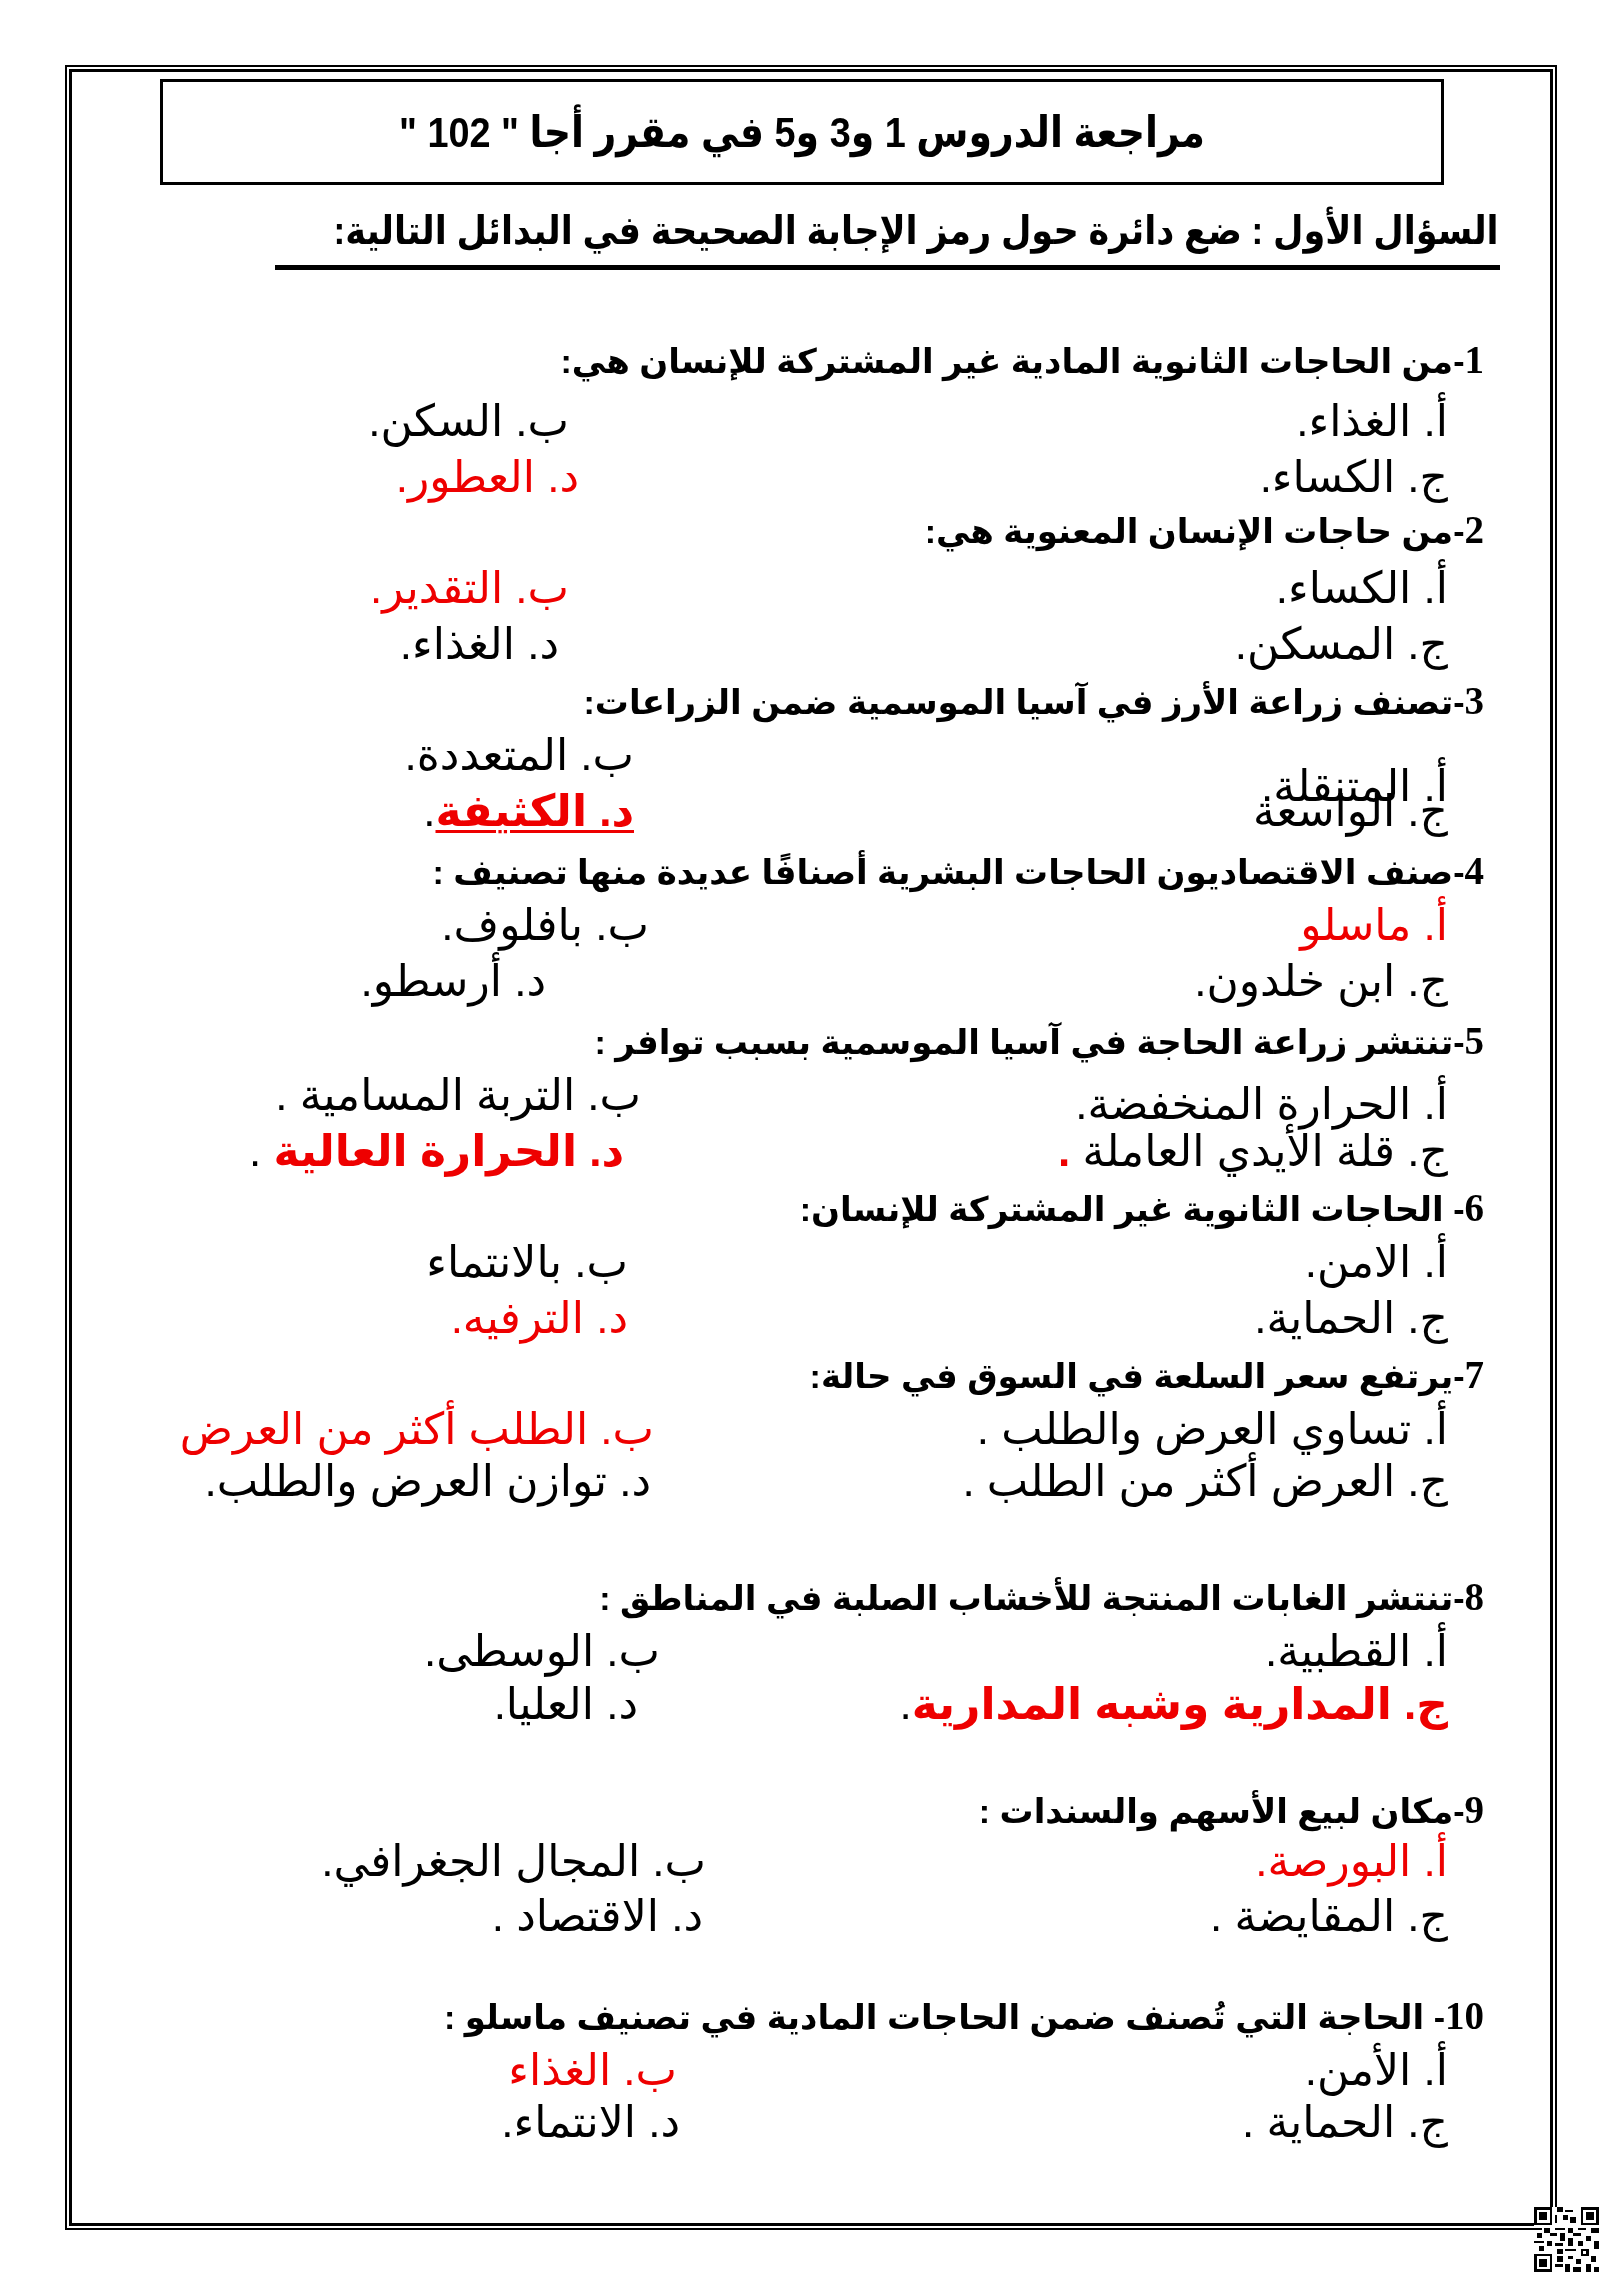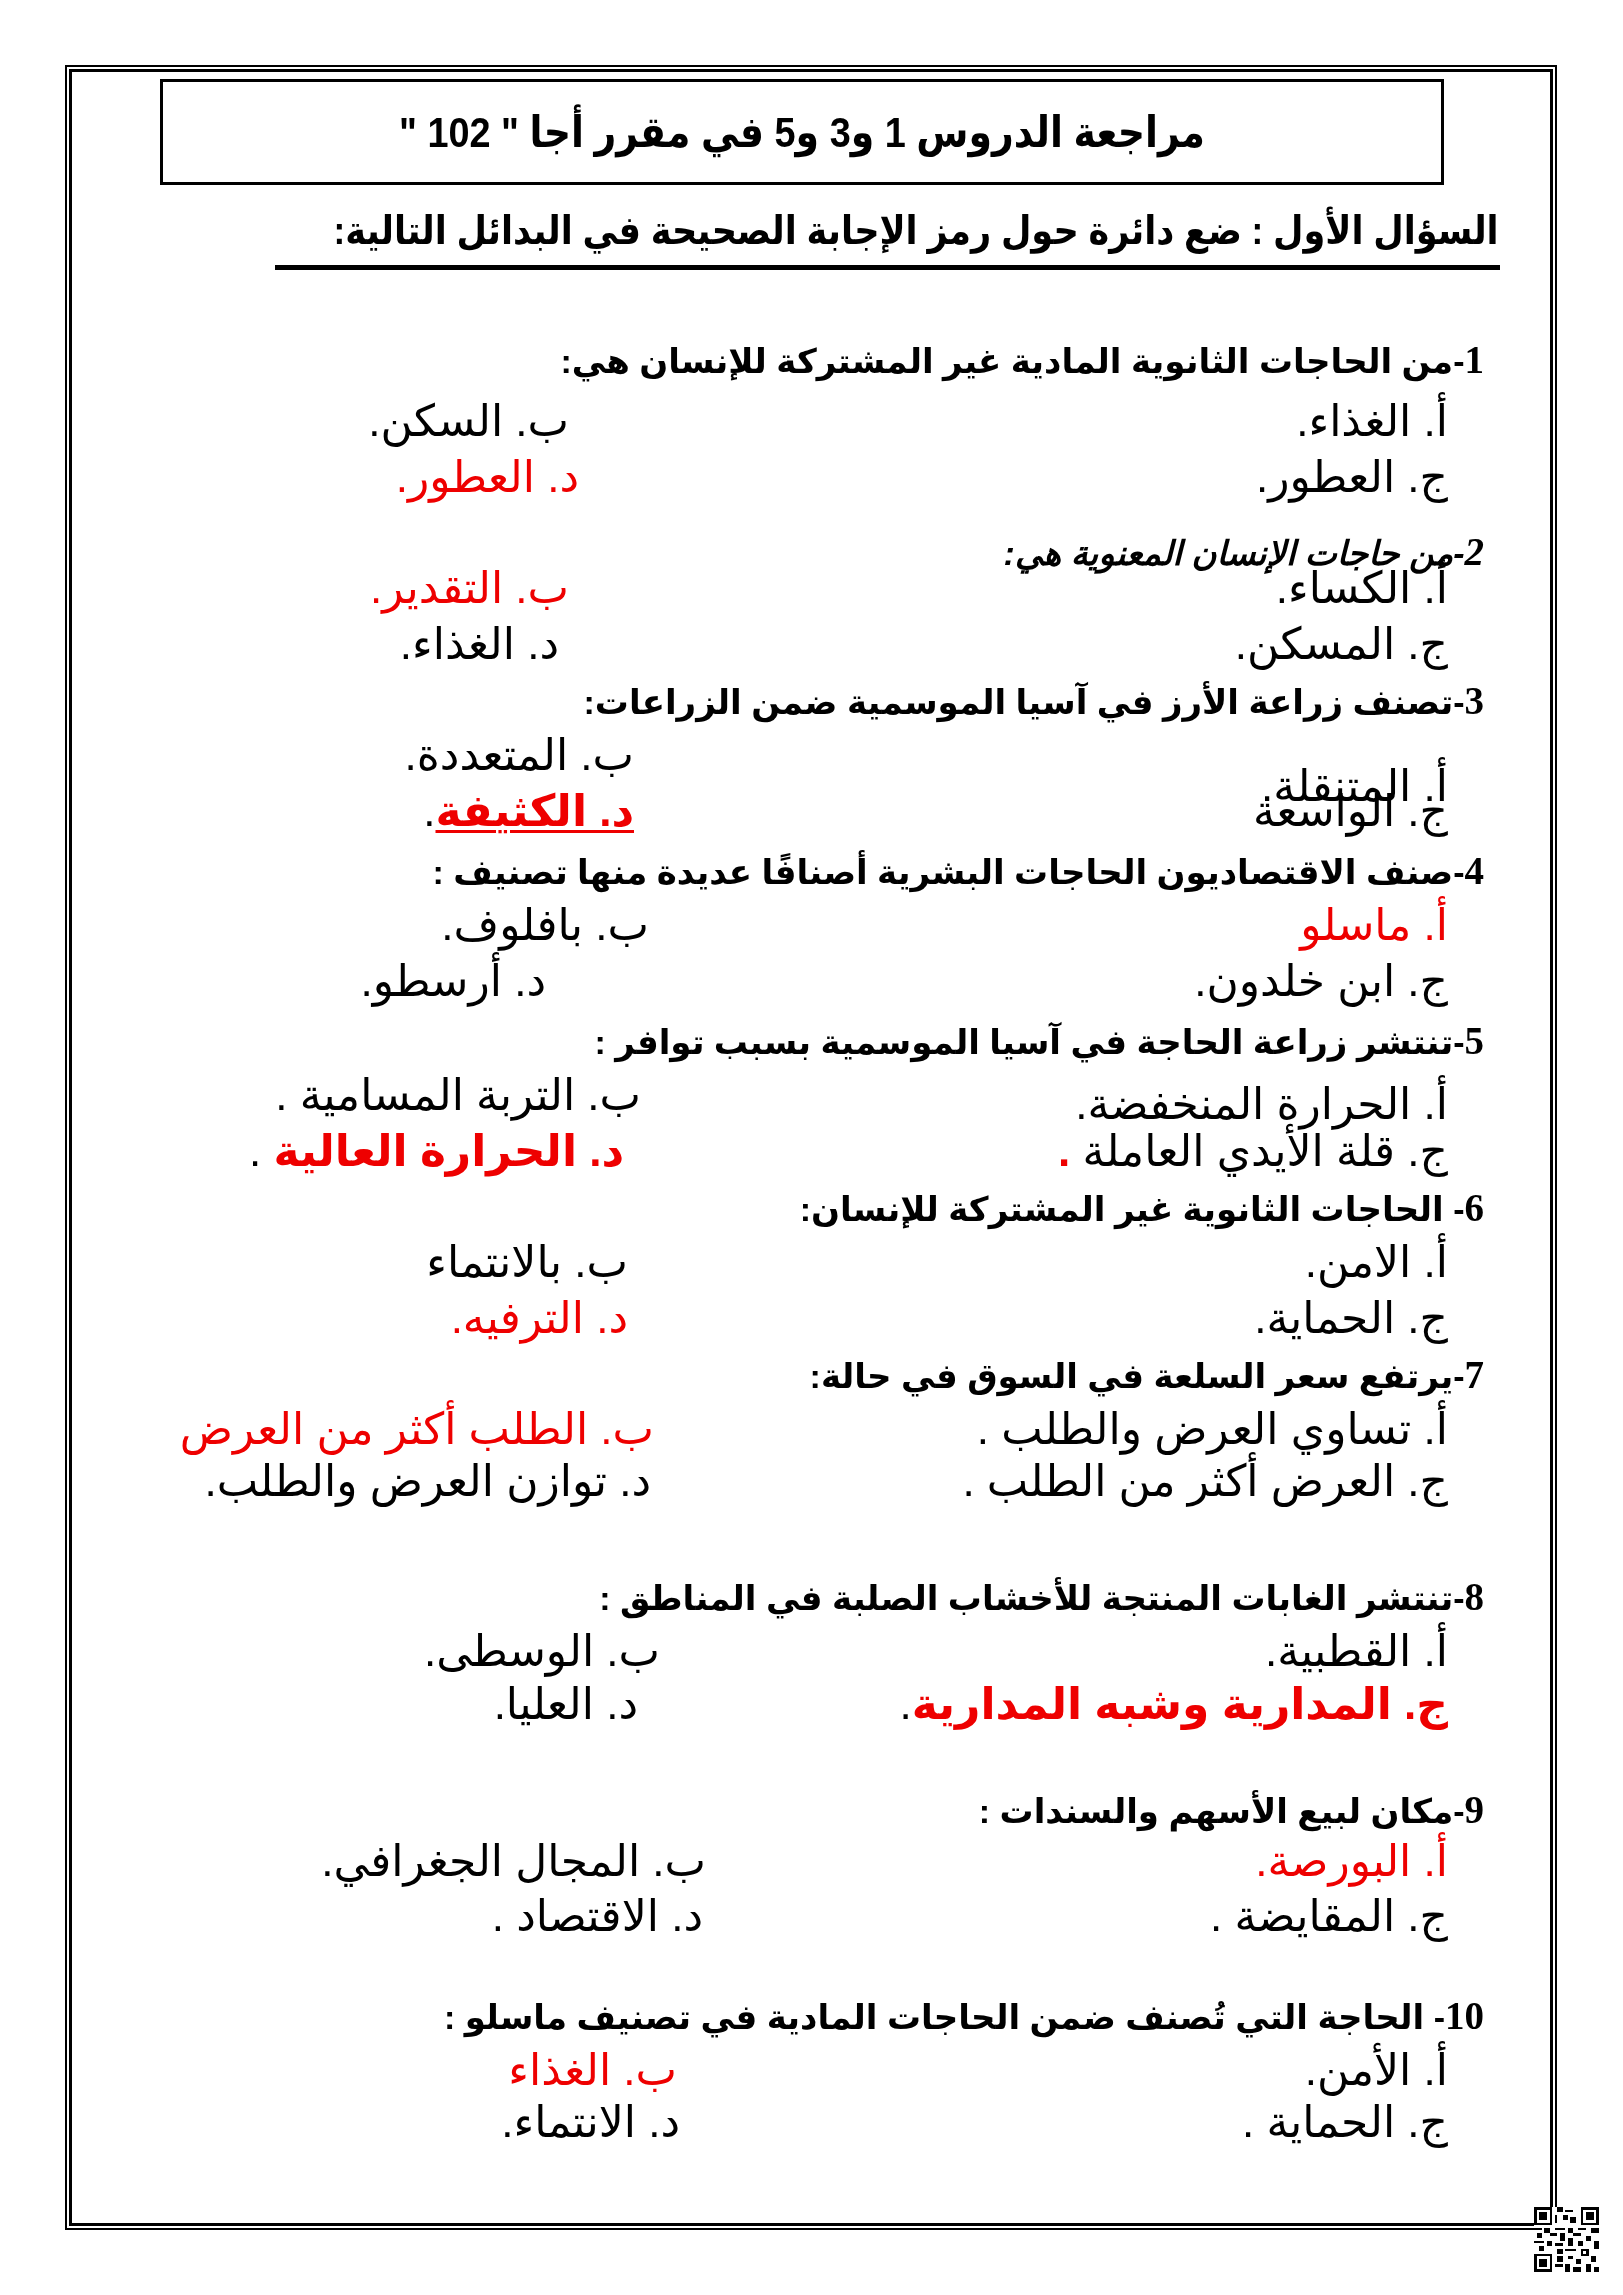--- a/index.html
+++ b/index.html
@@ -29,24 +29,24 @@
 </div>
 
 <div class="section-heading">السؤال الأول : ضع دائرة حول رمز الإجابة الصحيحة في البدائل التالية:</div>
 <div class="section-underline"></div>
 
 <div class="row q" style="top:340px;">
   <span class="qnum">1</span><span>-من الحاجات الثانوية المادية غير المشتركة للإنسان هي:</span>
 </div>
 <div class="row opt" style="top:399px; right:175px;">أ. الغذاء.</div>
 <div class="row opt" style="top:399px; right:1054px;">ب. السكن.</div>
-<div class="row opt" style="top:455px; right:175px;">ج. العطور.</div>
+<div class="row opt" style="top:455px; right:175px;">ج. الكساء.</div>
 <div class="row opt correct" style="top:455px; right:1044px;">د. العطور.</div>
 
-<div class="row q" style="top:532px;font-style:italic;">
+<div class="row q" style="top:510px;">
   <span class="qnum">2</span><span>-من حاجات الإنسان المعنوية هي:</span>
 </div>
 <div class="row opt" style="top:566px; right:175px;">أ. الكساء.</div>
 <div class="row opt correct" style="top:566px; right:1054px;">ب. التقدير.</div>
 <div class="row opt" style="top:622px; right:175px;">ج. المسكن.</div>
 <div class="row opt" style="top:622px; right:1064px;">د. الغذاء.</div>
 
 <div class="row q" style="top:681px;">
   <span class="qnum">3</span><span>-تصنف زراعة الأرز في آسيا الموسمية ضمن الزراعات:</span>
 </div>

